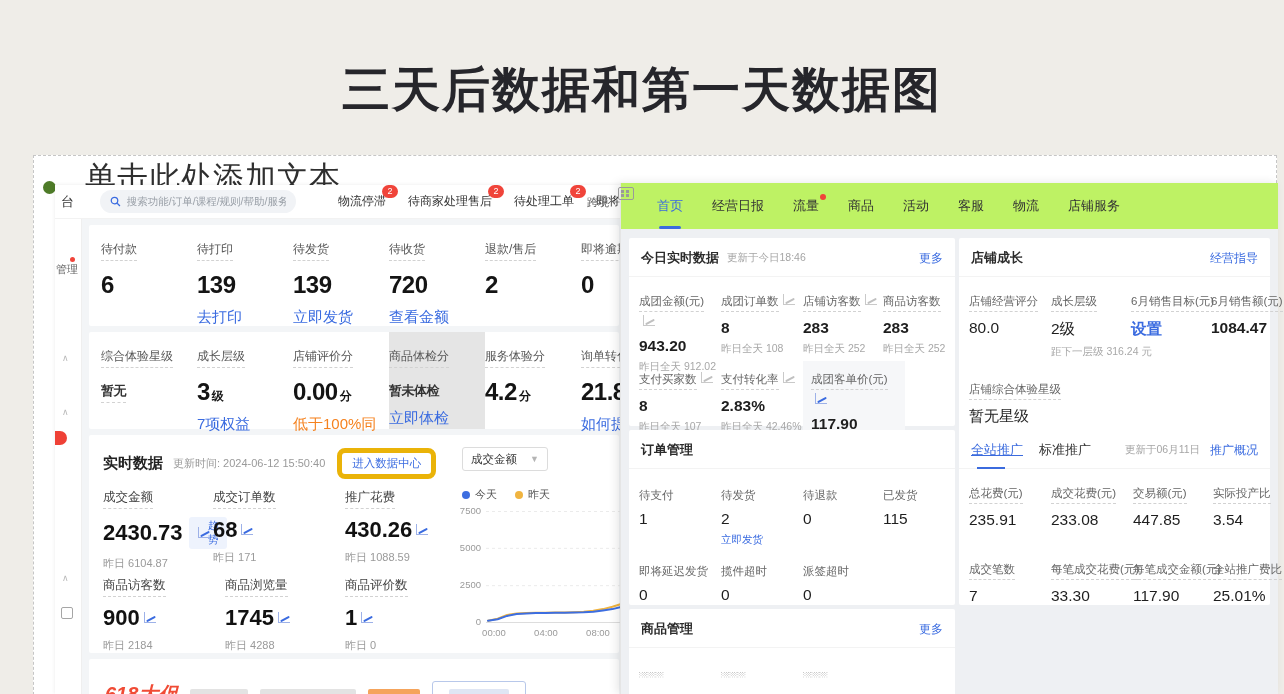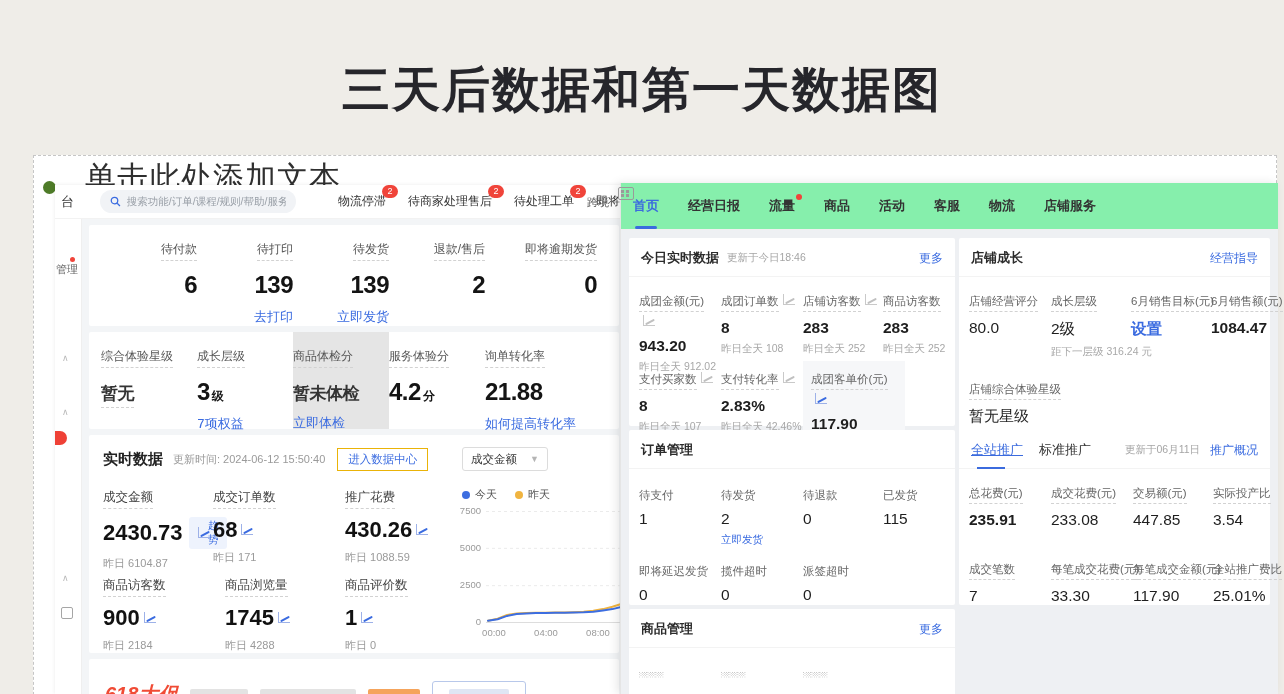--- a/index.html
+++ b/index.html
@@ -41,40 +41,40 @@
   .ldash .bodyrow{position:absolute;top:34px;left:0;right:0;bottom:0;background:#f3f5f7;}
   .lside{position:absolute;left:0;top:0;bottom:0;width:26px;background:#fff;border-right:1px solid #efefef;}
   .lside .admin{position:absolute;left:1px;top:43px;font-size:11px;color:#666;white-space:nowrap;}
   .lside .reddot{position:absolute;left:15px;top:38px;width:5px;height:5px;border-radius:50%;background:#f0443a;}
   .lside .chev{position:absolute;left:7px;color:#b9b9b9;font-size:9px;}
   .lside .pill{position:absolute;left:-7px;top:212px;width:19px;height:14px;border-radius:7px;background:#ef4136;}
   .lside .mico{position:absolute;left:6px;top:388px;width:10px;height:10px;border:1px solid #a6a6a6;border-radius:2px;}
 
   .lmain{position:absolute;left:26px;right:0;top:0;bottom:0;}
   .lcard{position:absolute;left:8px;right:8px;background:#fff;border-radius:2px;}
-  .lcard.todo{top:6px;height:101px;text-align:right;}
+  .lcard.todo{top:6px;height:101px;}
   .lcard.rating{top:113px;height:97px;}
   .lcard.rt{top:216px;height:218px;}
   .lcard.promo{top:440px;height:70px;display:flex;align-items:center;padding:0 16px;gap:12px;}
 
   .colrow{display:flex;padding:14px 0 0 12px;}
   .mcol{width:96px;flex:none;}
   .mcol:last-child{width:112px;}
   .mcol .m-l{font-size:12px;color:#555;}
   .mcol .m-v{margin-top:10px;font-size:24px;font-weight:700;color:#141414;letter-spacing:-0.5px;}
   .mcol .m-v .unit{font-size:12px;font-weight:700;margin-left:2px;}
-  .mcol .m-k{margin-top:9px;font-size:13px;font-family:Liberation Mono, monospace;}
+  .mcol .m-k{margin-top:9px;font-size:15px;}
   .mcol.hl{background:#e5e5e5;margin-top:-14px;padding-top:14px;height:97px;box-sizing:border-box;}
-  .mcol .m-v.small{font-size:17px;font-weight:600;margin-top:14px;color:#333;}
+  .mcol .m-v.small{font-size:13px;font-weight:600;margin-top:14px;color:#333;}
   .orange{color:#f5821f !important;}
 
   .rt-head{display:flex;align-items:center;padding:13px 16px 0 14px;}
   .rt-title{font-size:15px;font-weight:700;color:#222;text-align:right;}
   .rt-upd{margin-left:10px;font-size:11px;color:#9a9a9a;}
-  .rt-btn{margin-left:12px;font-size:11.5px;color:#3a6be0;border:1px solid #eab308;border-radius:0;padding:3px 10px;background:#fff;}
+  .rt-btn{margin-left:12px;font-size:11.5px;color:#3a6be0;border:5px solid #eab308;border-radius:8px;padding:3px 10px;background:#fff;}
   .rt-grid{position:absolute;left:14px;top:52px;width:352px;}
   .rt-m{position:absolute;width:118px;}
   .rt-m .m-l{font-size:12.5px;color:#444;}
   .rt-m .m-v{margin-top:8px;font-size:22px;font-weight:700;color:#111;display:flex;align-items:center;}
   .rt-m .m-s{margin-top:7px;font-size:11px;color:#9a9a9a;}
   .tbadge{display:inline-flex;align-items:center;margin-left:6px;background:#eef3fd;color:#3a6be0;font-size:10.5px;font-weight:400;
     padding:2px 5px;border-radius:3px;gap:3px;}
 
   .chartpanel{position:absolute;left:366px;top:6px;width:176px;height:208px;}
   .dropdown{position:absolute;left:7px;top:6px;width:86px;height:24px;border:1px solid #dcdcdc;border-radius:3px;
@@ -89,21 +89,21 @@
 
   .promo-hl{font-size:20px;font-weight:800;color:#f04b35;font-style:italic;flex:none;}
   .ghost{height:10px;background:#e3e3e3;border-radius:2px;flex:none;}
   .ghost.or{background:#f5a45c;}
   .promo-btn{flex:none;width:92px;height:24px;border:1px solid #b8c8ea;border-radius:3px;display:flex;align-items:center;justify-content:center;}
   .promo-btn .ghost{width:60px;background:#dfe6f4;}
 
   
   .rdash{position:absolute;left:620px;top:183px;width:657px;height:511px;background:#eef0f3;z-index:3;
     box-shadow:-3px 0 9px rgba(0,0,0,.10);border-left:1px solid #e5e5e5;}
-  .rnav{height:46px;background:#86efac;display:flex;align-items:center;padding-left:12px;gap:29px;border-bottom:1px solid #f0f0f0;font-weight:bold;}
+  .rnav{height:46px;background:#bef264;display:flex;align-items:center;padding-left:36px;gap:29px;border-bottom:1px solid #f0f0f0;}
   .rnav .it{position:relative;font-size:13px;color:#333;white-space:nowrap;}
   .rnav .it.active{color:#3b6bde;}
   .rnav .it.active::after{content:"";position:absolute;left:2px;bottom:-14px;width:22px;height:3px;background:#3b6bde;border-radius:2px;}
   .rnav .rdot{position:absolute;top:-3px;right:-7px;width:6px;height:6px;border-radius:50%;background:#f0443a;}
 
   .rbody{position:absolute;top:47px;left:0;right:0;bottom:0;}
   .rcard{position:absolute;background:#fff;border-radius:2px;}
   .c1l{left:8px;top:8px;width:326px;height:188px;}
   .c2l{left:8px;top:200px;width:326px;height:175px;}
   .c3l{left:8px;top:379px;width:326px;height:120px;}
@@ -180,40 +180,50 @@
               <span class="m-l dashed-u">待打印</span>
               <div class="m-v">139</div>
               <div class="m-k"><a class="lnk">去打印</a></div>
             </div>
             <div class="mcol">
               <span class="m-l dashed-u">待发货</span>
               <div class="m-v">139</div>
               <div class="m-k"><a class="lnk">立即发货</a></div>
             </div>
             <div class="mcol">
+              <span class="m-l dashed-u">待收货</span>
+              <div class="m-v">720</div>
+              <div class="m-k"><a class="lnk">查看金额</a></div>
+            </div>
+            <div class="mcol">
               <span class="m-l dashed-u">退款/售后</span>
               <div class="m-v">2</div>
             </div>
             <div class="mcol">
               <span class="m-l dashed-u">即将逾期发货</span>
               <div class="m-v">0</div>
             </div>
           </div>
         </div>
 
         <div class="lcard rating">
           <div class="colrow">
             <div class="mcol">
               <span class="m-l dashed-u">综合体验星级</span>
               <div class="m-v small dashed-u">暂无</div>
             </div>
             <div class="mcol">
               <span class="m-l dashed-u">成长层级</span>
               <div class="m-v"><span>3</span><span class="unit">级</span></div>
               <div class="m-k"><a class="lnk">7项权益</a></div>
+            </div>
+            <div class="mcol">
+              <span class="m-l dashed-u">店铺评价分</span>
+              <div class="m-v"><span>0.00</span><span class="unit">分</span></div>
+              <div class="m-k"><a class="lnk orange">低于100%同行</a></div>
             </div>
             <div class="mcol hl">
               <span class="m-l dashed-u">商品体检分</span>
               <div class="m-v small">暂未体检</div>
               <div class="m-k"><a class="lnk">立即体检</a></div>
             </div>
             <div class="mcol">
               <span class="m-l dashed-u">服务体验分</span>
               <div class="m-v"><span>4.2</span><span class="unit">分</span></div>
             </div>
@@ -480,21 +490,21 @@
       <div class="rcard c2r">
         <div class="rhead">
           <span class="rtab active">全站推广</span>
           <span class="rtab">标准推广</span>
           <span class="rupd" style="margin-left:18px">更新于06月11日</span>
           <a class="lnk rmore">推广概况</a>
         </div>
         <div style="position:relative">
           <div class="rm" style="left:10px;top:14px">
             <span class="m-l dashed-u">总花费(元)</span>
-            <div class="m-v" style="font-weight:700">235.91</div>
+            <div class="m-v" style="font-weight:400">235.91</div>
           </div>
           <div class="rm" style="left:92px;top:14px">
             <span class="m-l dashed-u">成交花费(元)</span>
             <div class="m-v" style="font-weight:400">233.08</div>
           </div>
           <div class="rm" style="left:174px;top:14px">
             <span class="m-l dashed-u">交易额(元)</span>
             <div class="m-v" style="font-weight:400">447.85</div>
           </div>
           <div class="rm" style="left:254px;top:14px">

